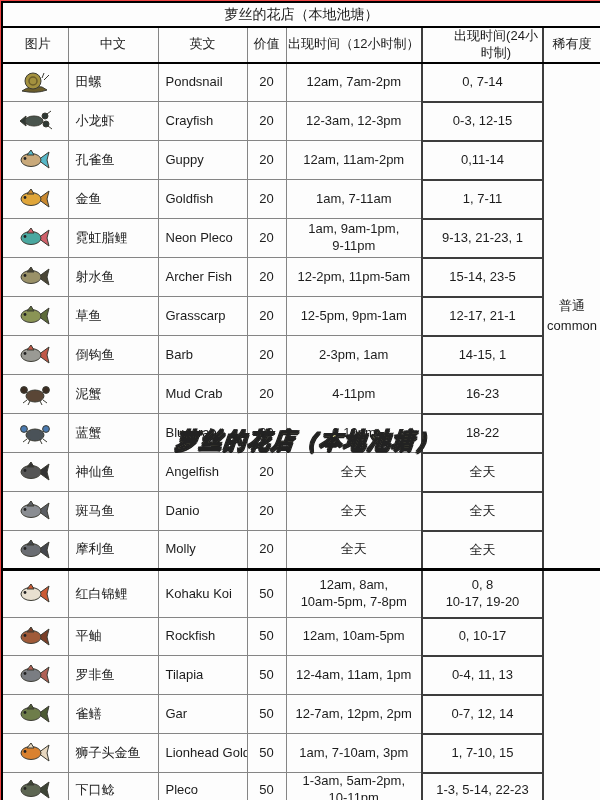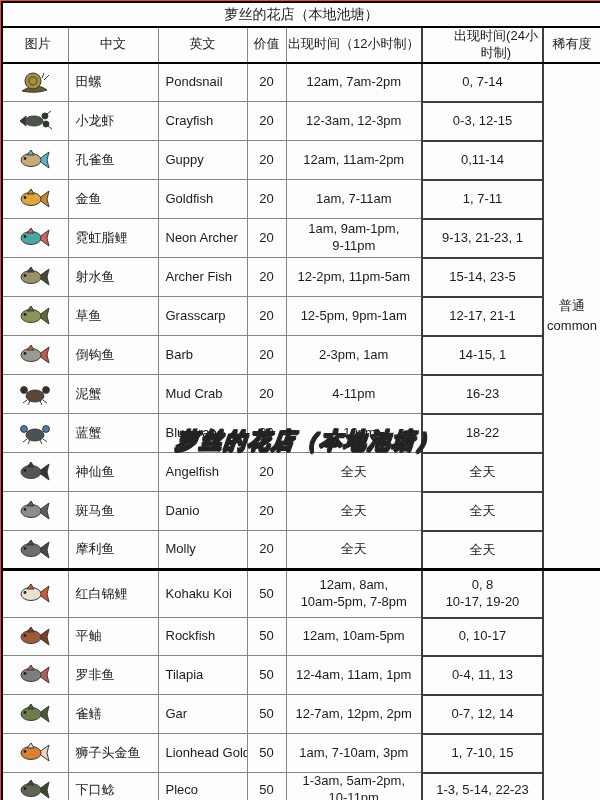--- a/index.html
+++ b/index.html
@@ -149,21 +149,21 @@
             <span class="icon">
               <svg width="34" height="22" viewBox="0 0 34 22">
     <polygon points="20,11 31,3 29,11 31,19" fill="#d0606a" stroke="#3b3b33"></polygon>
     <ellipse cx="13" cy="11" rx="10" ry="6.5" fill="#4aa8a0" stroke="#3b3b33"></ellipse>
     <polygon points="9,6 13,1 16,6" fill="#d0606a" stroke="#3b3b33"></polygon>
     <circle cx="7" cy="9.5" r="1.4" fill="#222"></circle>
               </svg>
             </span>
           </td>
           <td class="c-cn">霓虹脂鲤</td>
-          <td class="c-en">Neon Archer</td>
+          <td class="c-en">Neon Pleco</td>
           <td class="c-val">20</td>
           <td class="c-t12">1am, 9am-1pm,
 9-11pm</td>
           <td class="c-t24">9-13, 21-23, 1</td>
         </tr>
         <tr style="height: 39px;">
           <td class="c-img">
             <span class="icon">
               <svg width="34" height="22" viewBox="0 0 34 22">
     <polygon points="20,11 31,3 29,11 31,19" fill="#4a4636" stroke="#3b3b33"></polygon>

